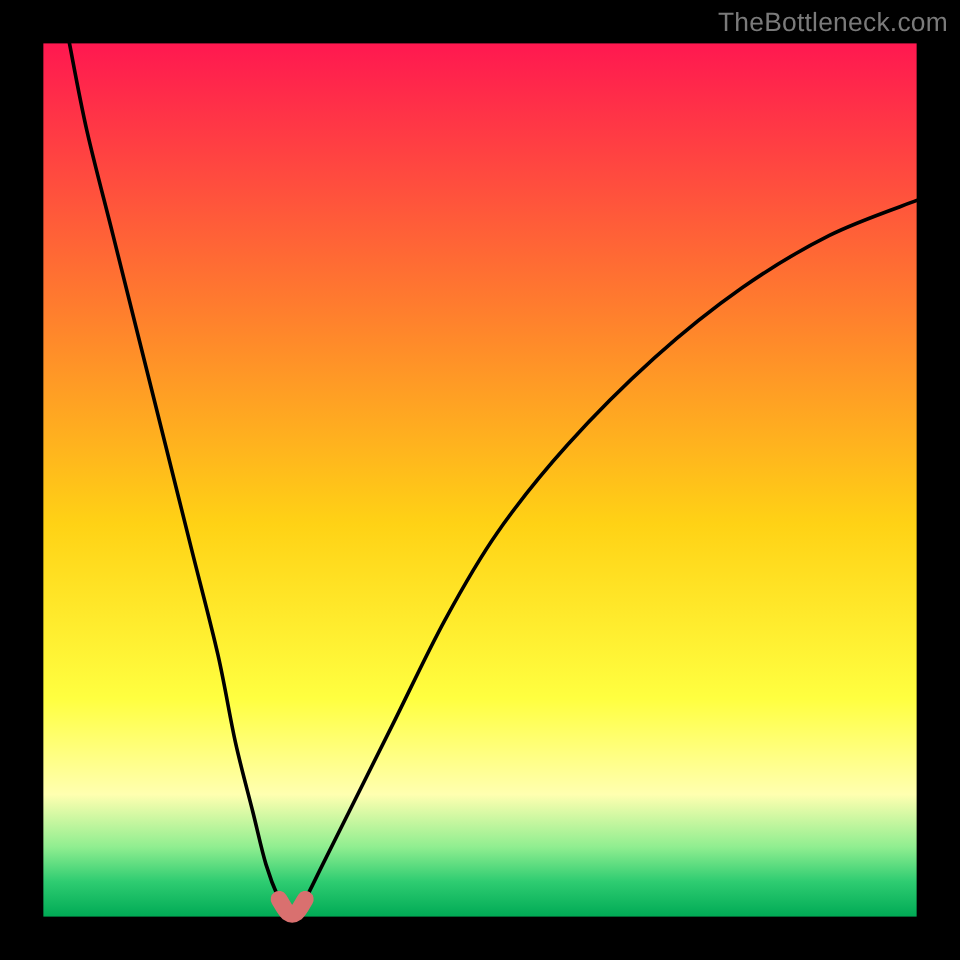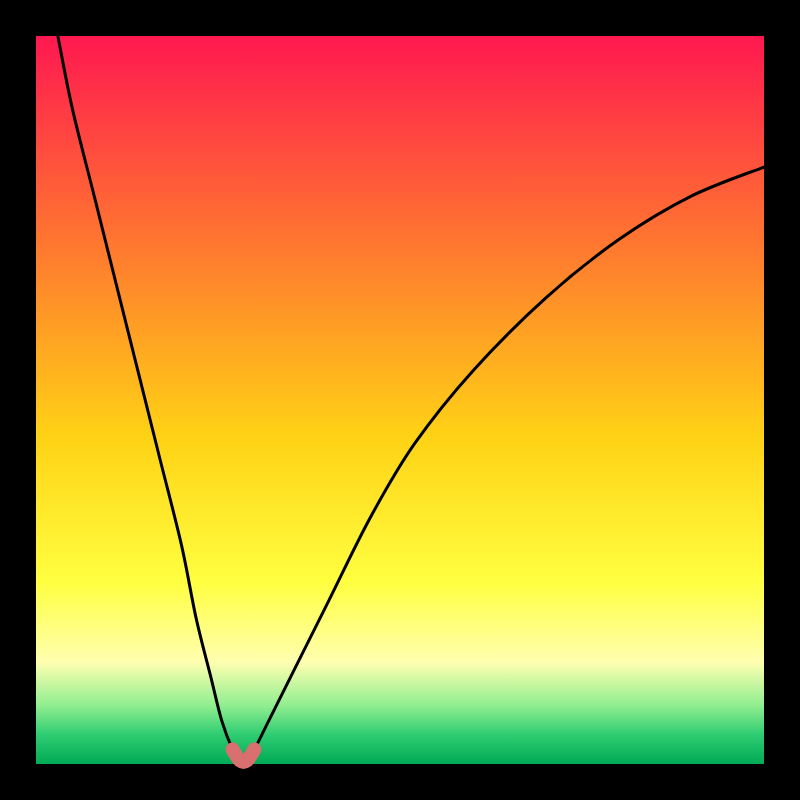--- a/index.html
+++ b/index.html
@@ -69,13 +69,14 @@
       <rect x="0" y="0" width="728" height="728" fill="url(#bg)"></rect>
     </svg>
 
     <svg class="curve" viewBox="0 0 728 728" preserveAspectRatio="none">
       <path id="main-curve" fill="none" stroke-width="3" stroke-linecap="round" stroke-linejoin="round" stroke="#000000" d="M 21.84 0 C 24.266666666666666 12.133333333333326, 30.333333333333332 46.10666666666663, 36.4 72.79999999999995 C 42.46666666666667 99.49333333333328, 50.96 131.03999999999996, 58.24 160.15999999999997 C 65.52 189.27999999999997, 72.8 218.39999999999998, 80.08 247.51999999999998 C 87.36 276.64, 94.64000000000001 305.76, 101.92000000000002 334.88 C 109.20000000000002 364, 116.48 393.12, 123.76 422.24 C 131.04 451.36, 139.53333333333333 482.9066666666667, 145.6 509.6 C 151.66666666666666 536.2933333333333, 155.30666666666667 560.56, 160.16 582.4 C 165.01333333333332 604.24, 170.47333333333333 623.6533333333333, 174.72 640.64 C 178.96666666666667 657.6266666666667, 182 672.1866666666667, 185.64000000000001 684.32 C 189.28000000000003 696.4533333333334, 193.52666666666667 706.7666666666668, 196.56 713.44 C 199.59333333333333 720.1133333333333, 201.41333333333336 722.54, 203.84000000000003 724.36 C 206.2666666666667 726.1800000000001, 208.69333333333333 726.1800000000001, 211.11999999999998 724.36 C 213.54666666666662 722.54, 214.76 720.1133333333333, 218.4 713.44 C 222.04000000000002 706.7666666666668, 226.89333333333335 696.4533333333334, 232.96 684.32 C 239.02666666666667 672.1866666666667, 245.0933333333333 660.0533333333333, 254.79999999999998 640.64 C 264.50666666666666 621.2266666666667, 277.8533333333333 594.5333333333333, 291.2 567.84 C 304.5466666666667 541.1466666666668, 320.32 507.17333333333335, 334.88 480.48 C 349.44 453.7866666666667, 361.5733333333333 431.94666666666666, 378.56 407.68 C 395.5466666666667 383.41333333333336, 414.96000000000004 359.14666666666665, 436.8 334.88 C 458.64 310.61333333333334, 485.3333333333333 283.91999999999996, 509.59999999999997 262.08 C 533.8666666666667 240.23999999999998, 558.1333333333333 220.8266666666667, 582.4 203.84000000000003 C 606.6666666666666 186.85333333333335, 630.9333333333334 172.2933333333333, 655.2 160.15999999999997 C 679.4666666666667 148.02666666666664, 715.8666666666667 135.8933333333334, 728 131.04000000000008"></path>
       <path id="highlight-curve" fill="none" stroke-width="14" stroke-linecap="round" stroke-linejoin="round" stroke="#d9706f" d="M 196.56 713.44 C 197.77333333333334 715.26, 201.41333333333336 722.54, 203.84000000000003 724.36 C 206.2666666666667 726.1800000000001, 208.69333333333333 726.1800000000001, 211.11999999999998 724.36 C 213.54666666666662 722.54, 217.18666666666667 715.26, 218.4 713.44"></path>
     </svg>
 
   </div>
 
+  <div class="watermark">TheBottleneck.com</div>
 </div>
 
 </body></html>

